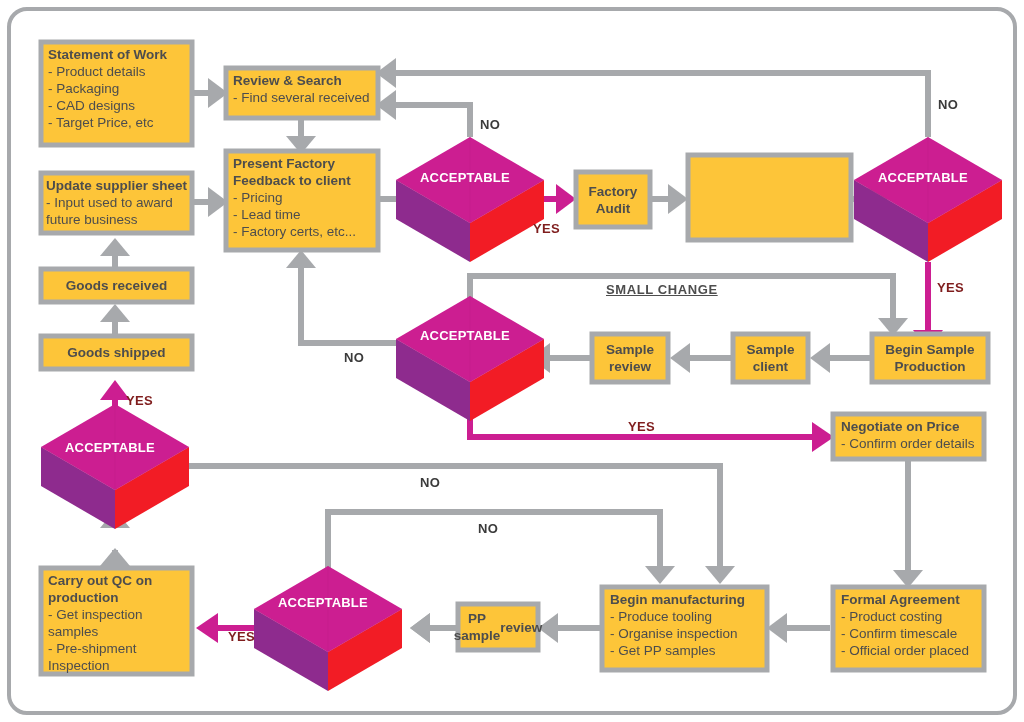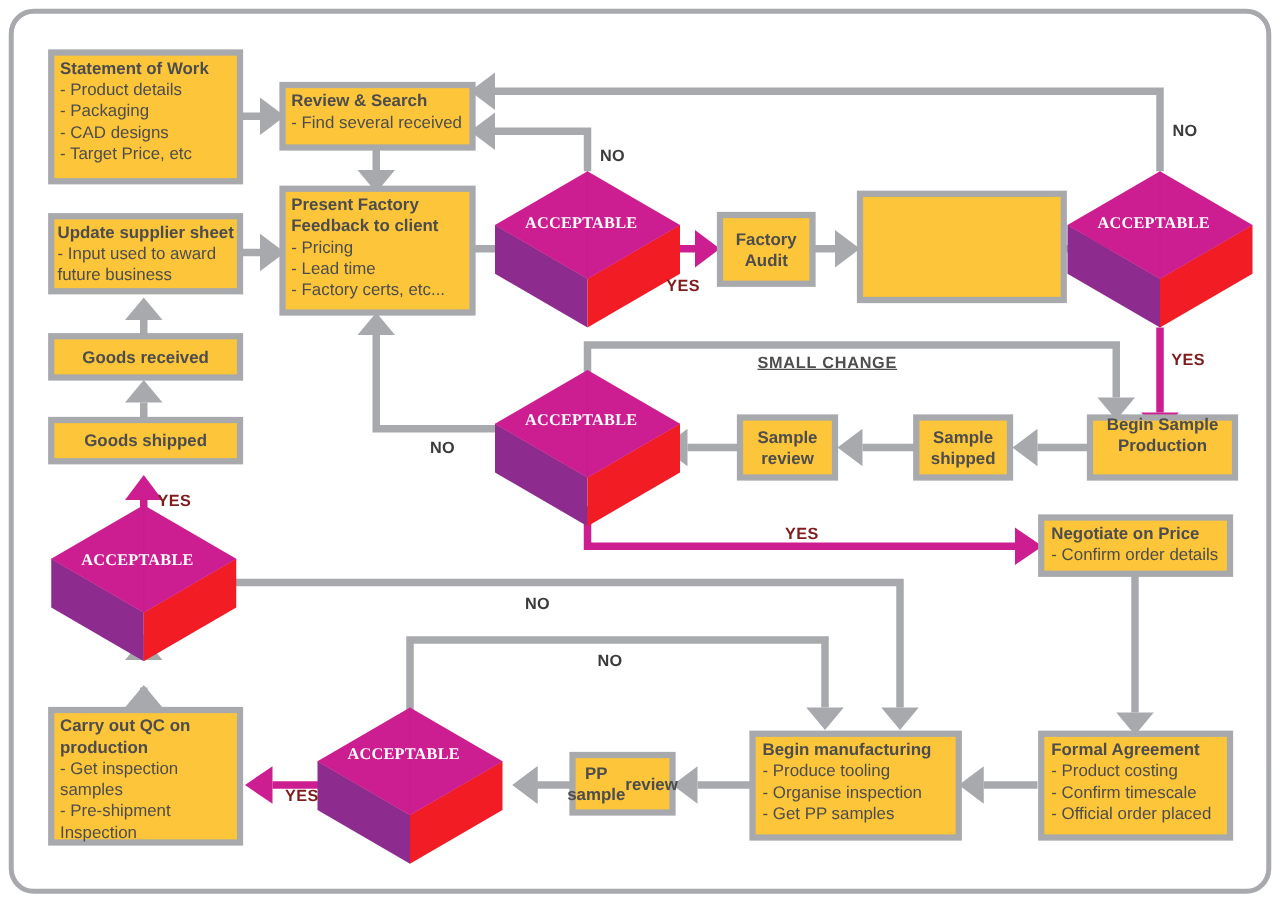--- a/index.html
+++ b/index.html
@@ -11,21 +11,21 @@
           font-size:13.5px;line-height:17px;font-weight:700;
           pointer-events:none;}
   .boxtxt .sub{font-weight:400;white-space:nowrap;}
   .boxtxt .title{font-weight:700;}
   .ctr{display:flex;align-items:center;justify-content:center;text-align:center;}
   .lbl{position:absolute;font-size:13px;font-weight:700;letter-spacing:.3px;}
   .lbl.no{color:#3b3b3b;}
   .lbl.yes{color:#7f1d1d;}
   .lbl.small{color:#4d4d4d;letter-spacing:.6px;text-decoration:underline;}
   .cubetxt{position:absolute;color:#ffffff;font-size:13px;font-weight:700;
-           letter-spacing:.2px;white-space:nowrap;pointer-events:none;font-family:Liberation Serif, serif;}
+           letter-spacing:.2px;white-space:nowrap;pointer-events:none;}
 </style>
 </head>
 <body>
 
 <div id="stage">
 
   <svg id="flow" viewBox="0 0 1024 722">
     <defs>
       <linearGradient id="gTop" x1="0" y1="0" x2="0" y2="1">
         <stop offset="0%" stop-color="#C91C8E"></stop>
@@ -256,28 +256,28 @@
   <div class="boxtxt ctr" style="left:41px;top:336px;width:151px;height:33px;">
     <span class="title">Goods shipped</span>
   </div>
 
   <div class="boxtxt ctr" style="left:576px;top:172px;width:74px;height:55px;flex-direction:column;">
     <span class="title">Factory</span>
     <span class="title">Audit</span>
   </div>
 
 
-  <div class="boxtxt ctr" style="left:872px;top:324px;width:116px;height:48px;flex-direction:column;">
+  <div class="boxtxt ctr" style="left:872px;top:334px;width:116px;height:48px;flex-direction:column;">
     <span class="title">Begin Sample</span>
     <span class="title">Production</span>
   </div>
 
   <div class="boxtxt ctr" style="left:733px;top:334px;width:75px;height:48px;flex-direction:column;">
     <span class="title">Sample</span>
-    <span class="title">shipped</span>
+    <span class="title">client</span>
   </div>
 
   <div class="boxtxt ctr" style="left:592px;top:334px;width:76px;height:48px;flex-direction:column;">
     <span class="title">Sample</span>
     <span class="title">review</span>
   </div>
 
   <div class="boxtxt" style="left:841px;top:418px;width:150px;">
     <div class="title">Negotiate on Price</div>
     <div class="sub">- Confirm order details</div>

